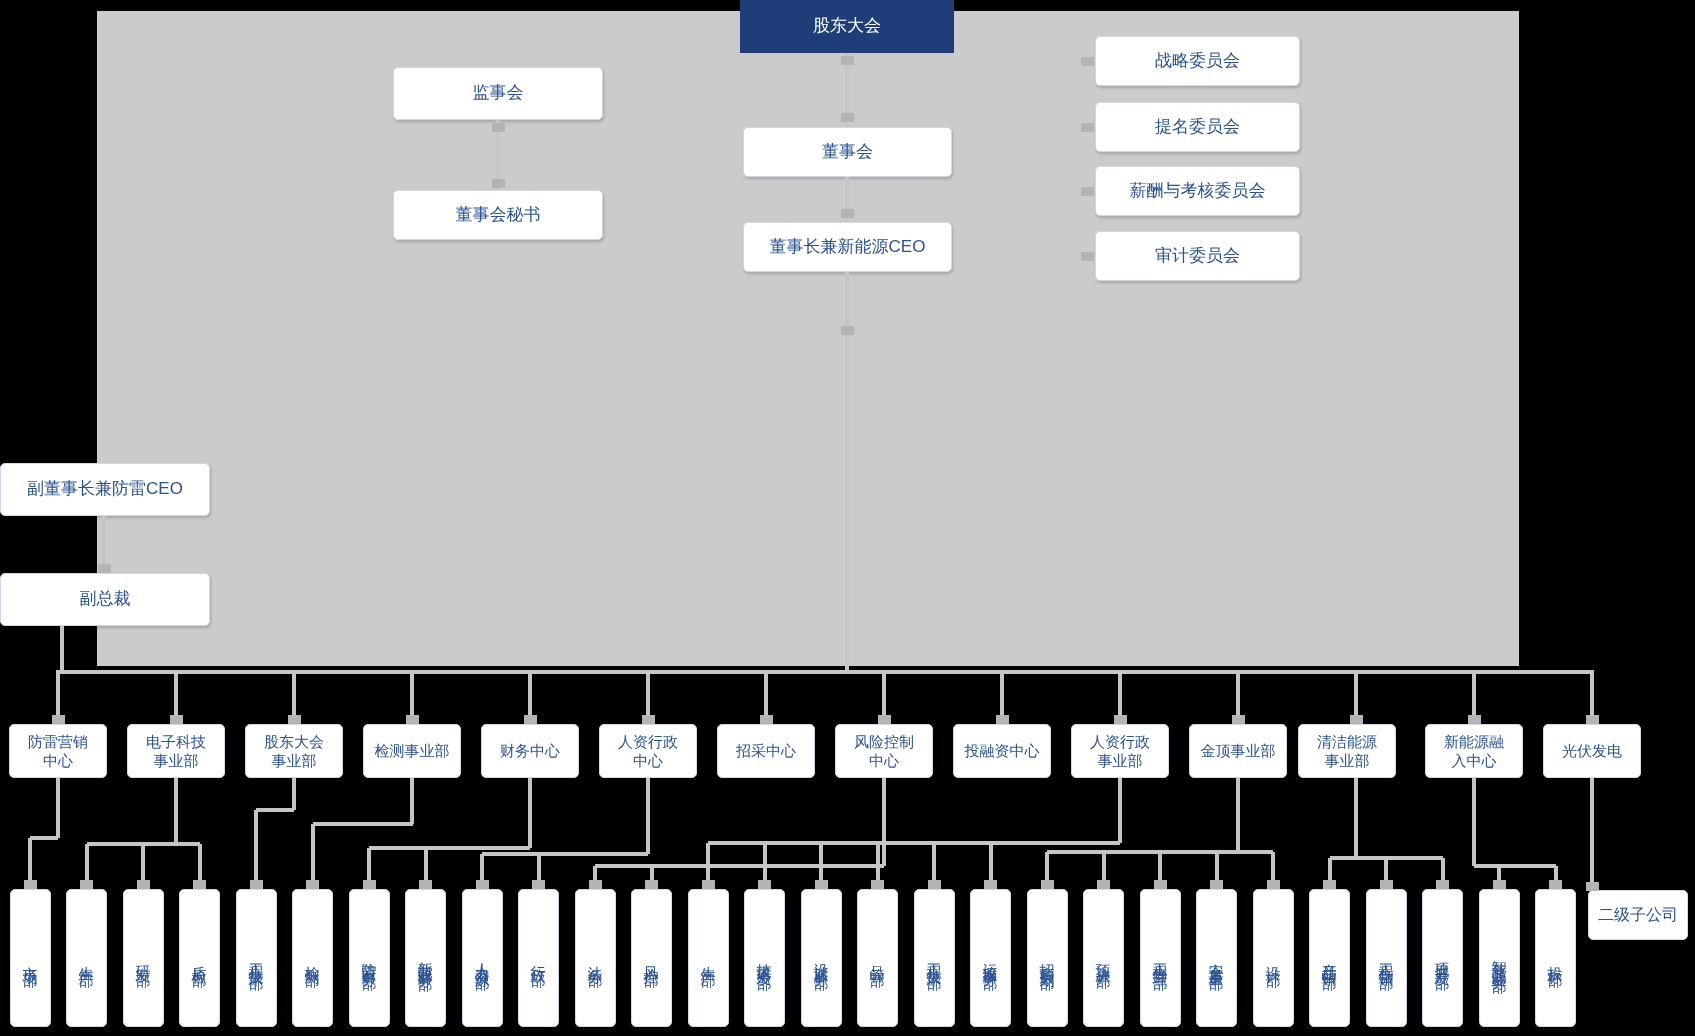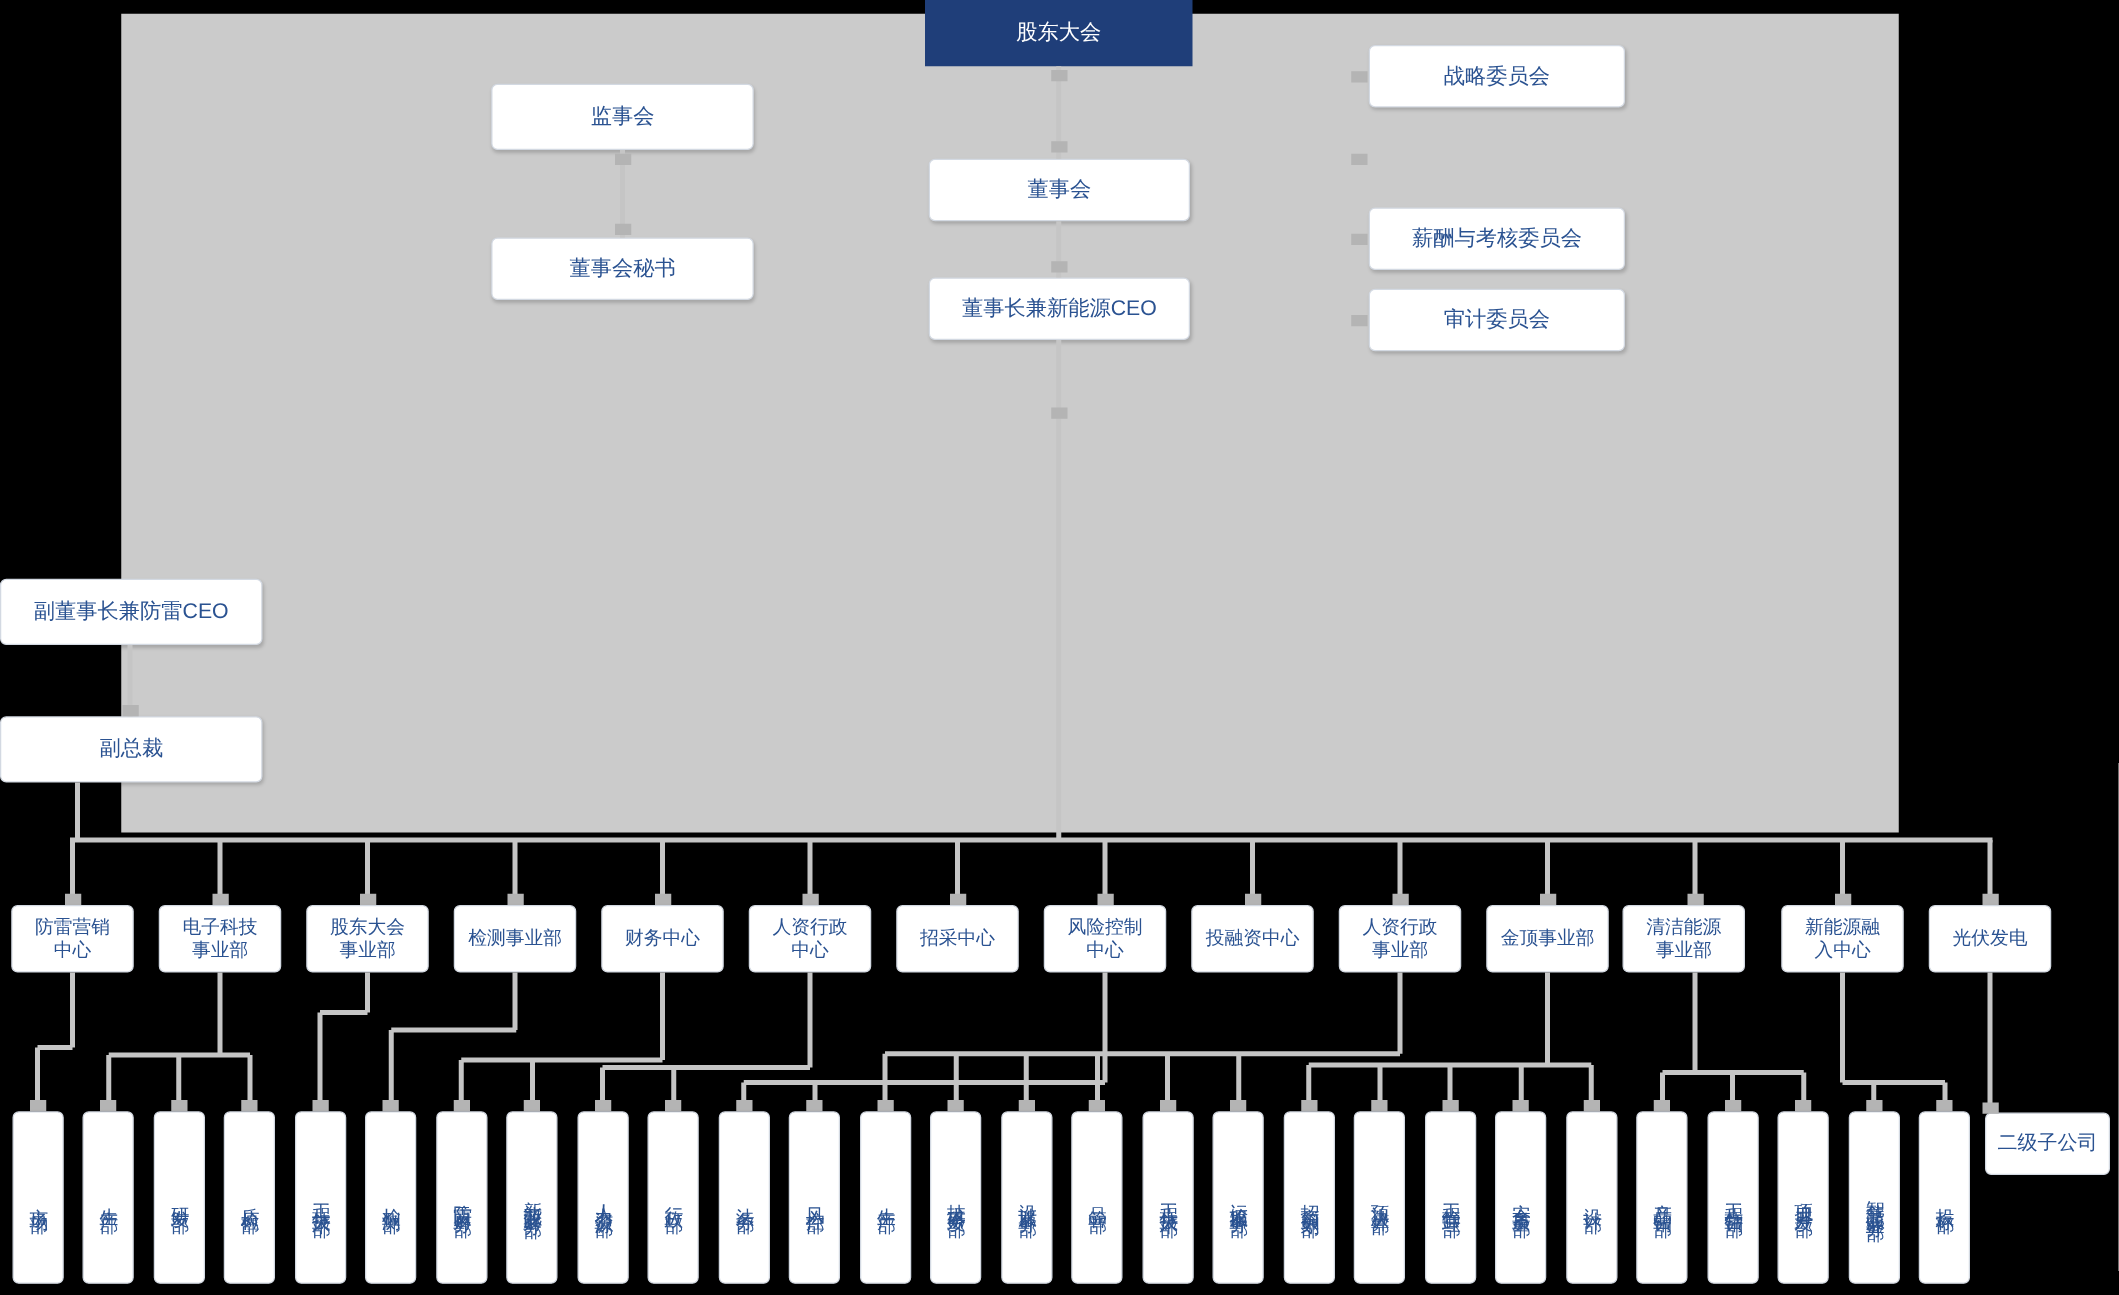--- a/index.html
+++ b/index.html
@@ -59,20 +59,21 @@
     <div class="joint" style="left: 841px; top: 326px; width: 13px; height: 9px;"></div>
     <div class="line" style="left: 496px; top: 120px; width: 4px; height: 70px;"></div>
     <div class="joint" style="left: 492px; top: 123px; width: 13px; height: 9px;"></div>
     <div class="joint" style="left: 492px; top: 179px; width: 13px; height: 9px;"></div>
     <div class="line" style="left: 102px; top: 516px; width: 4px; height: 57px;"></div>
     <div class="joint" style="left: 98px; top: 564px; width: 13px; height: 9px;"></div>
     <div class="line" style="left: 60px; top: 626px; width: 4px; height: 46px;"></div>
     <div class="joint" style="left: 1081px; top: 57px; width: 13px; height: 9px;"></div>
     <div class="node top-lvl" style="left: 1095px; top: 36px; width: 205px; height: 50px;">战略委员会</div>
     <div class="joint" style="left: 1081px; top: 123px; width: 13px; height: 9px;"></div>
+    <div class="node top-lvl" style="left: 1095px; top: 102px; width: 205px; height: 50px;">提名委员会</div>
     <div class="joint" style="left: 1081px; top: 187px; width: 13px; height: 9px;"></div>
     <div class="node top-lvl" style="left: 1095px; top: 166px; width: 205px; height: 50px;">薪酬与考核委员会</div>
     <div class="joint" style="left: 1081px; top: 252px; width: 13px; height: 9px;"></div>
     <div class="node top-lvl" style="left: 1095px; top: 231px; width: 205px; height: 50px;">审计委员会</div>
     <div class="line" style="left: 56px; top: 670px; width: 1538px; height: 4px;"></div>
     <div class="line" style="left: 56px; top: 672px; width: 4px; height: 52px;"></div>
     <div class="joint" style="left: 52px; top: 715px; width: 13px; height: 9px;"></div>
     <div class="node mid-lvl" style="left: 9px; top: 724px; width: 98px; height: 54px;">防雷营销
 中心</div>
     <div class="line" style="left: 28px; top: 838px; width: 4px; height: 46px;"></div>

